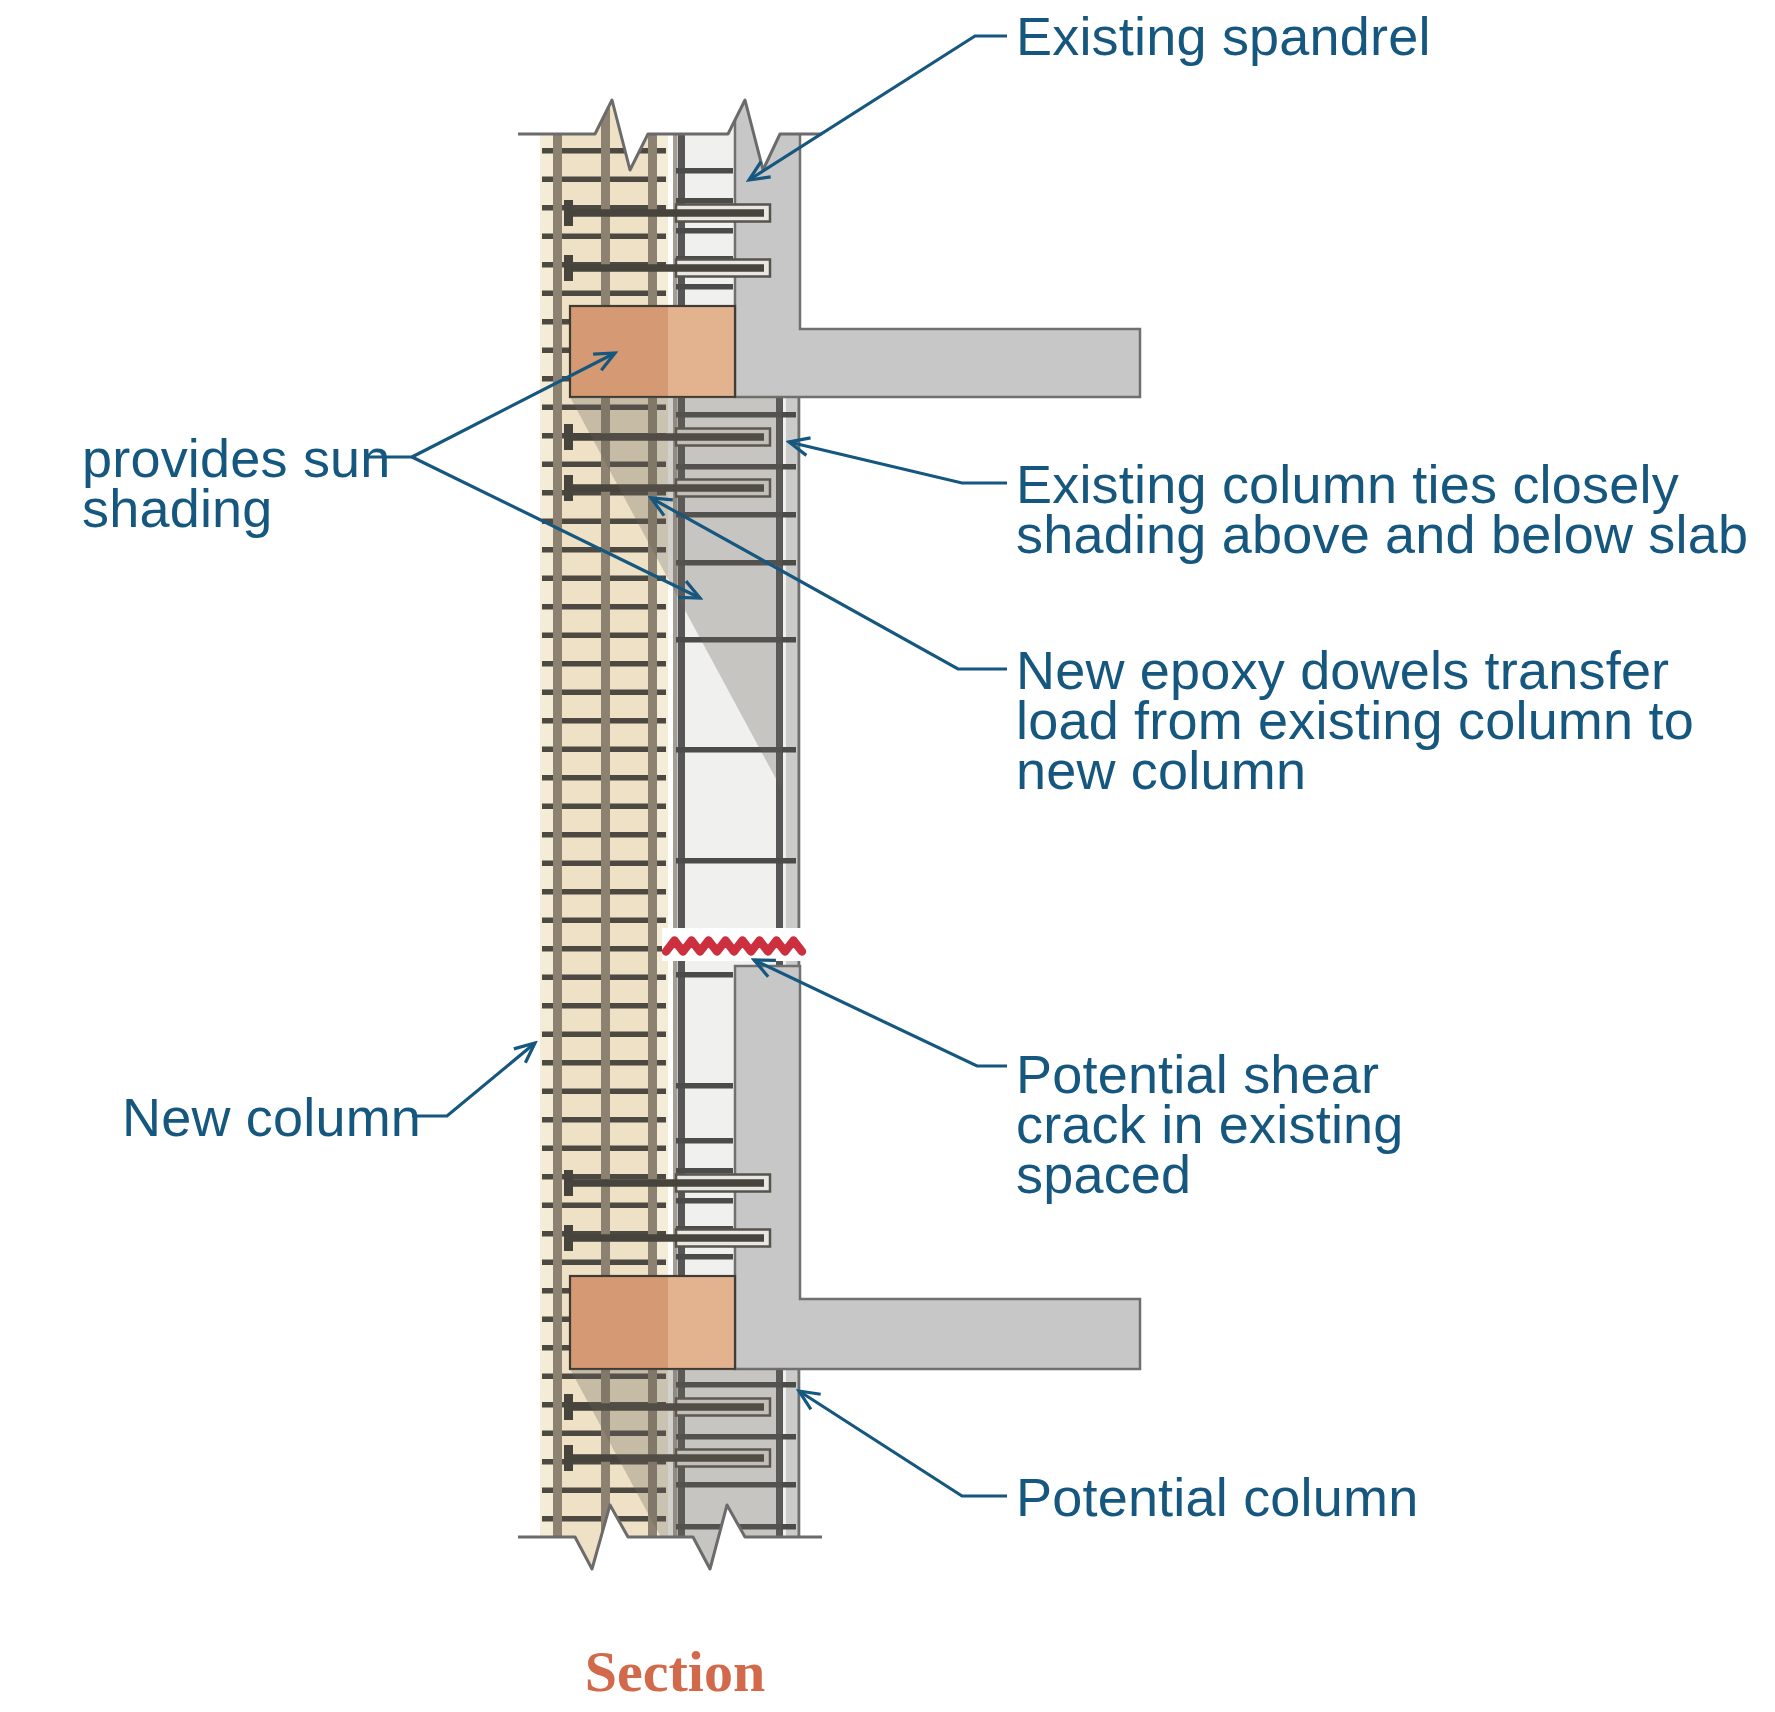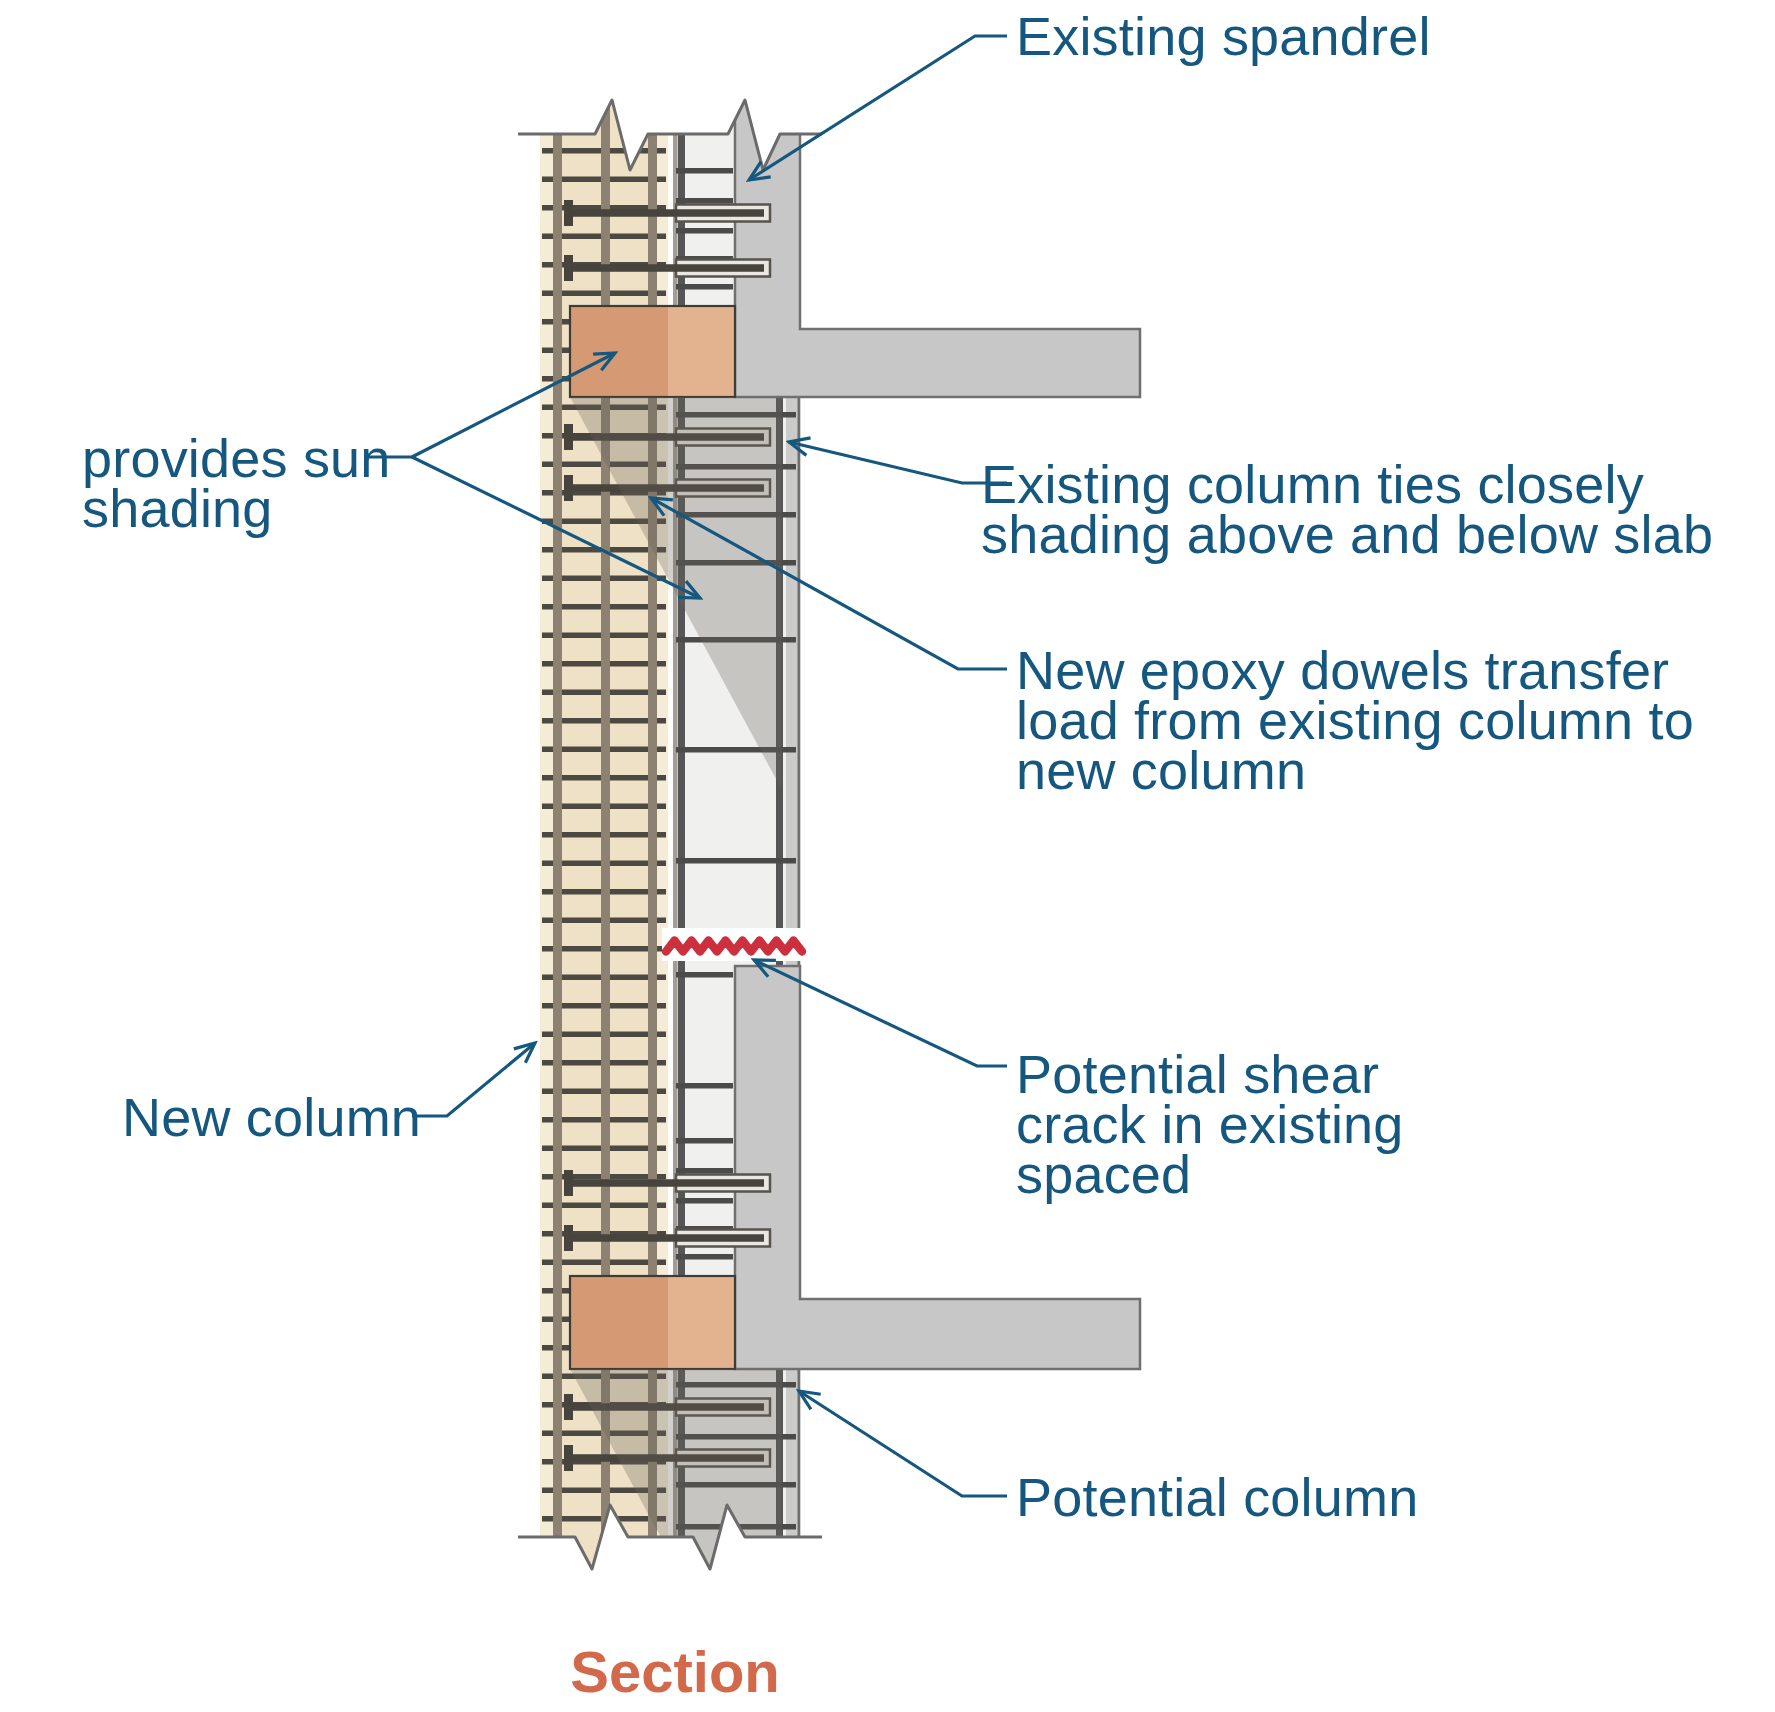--- a/index.html
+++ b/index.html
@@ -213,21 +213,21 @@
 
   <div class="lbl" style="left:1016px;top:11px;">
     <div>Existing spandrel</div>
   </div>
 
   <div class="lbl" style="left:82px;top:433px;">
     <div>provides sun</div>
     <div>shading</div>
   </div>
 
-  <div class="lbl" style="left:981px;top:459px;">
+  <div class="lbl" style="left:1016px;top:459px;">
     <div>Existing column ties closely</div>
     <div>shading above and below slab</div>
   </div>
 
   <div class="lbl" style="left:1016px;top:645px;">
     <div>New epoxy dowels transfer</div>
     <div>load from existing column to</div>
     <div>new column</div>
   </div>
 
@@ -238,14 +238,14 @@
   <div class="lbl" style="left:1016px;top:1042px;margin-top:7px;">
     <div>Potential shear</div>
     <div>crack in existing</div>
     <div>spaced</div>
   </div>
 
   <div class="lbl" style="left:1016px;top:1472px;">
     <div>Potential column</div>
   </div>
 
-  <div class="title" style="left:535px;top:1638px;width:280px;">Section</div>
+  <div class="title" style="left:535px;top:1638px;width:280px;font-family:Liberation Serif, serif;">Section</div>
 </div>
 
 </body></html>

